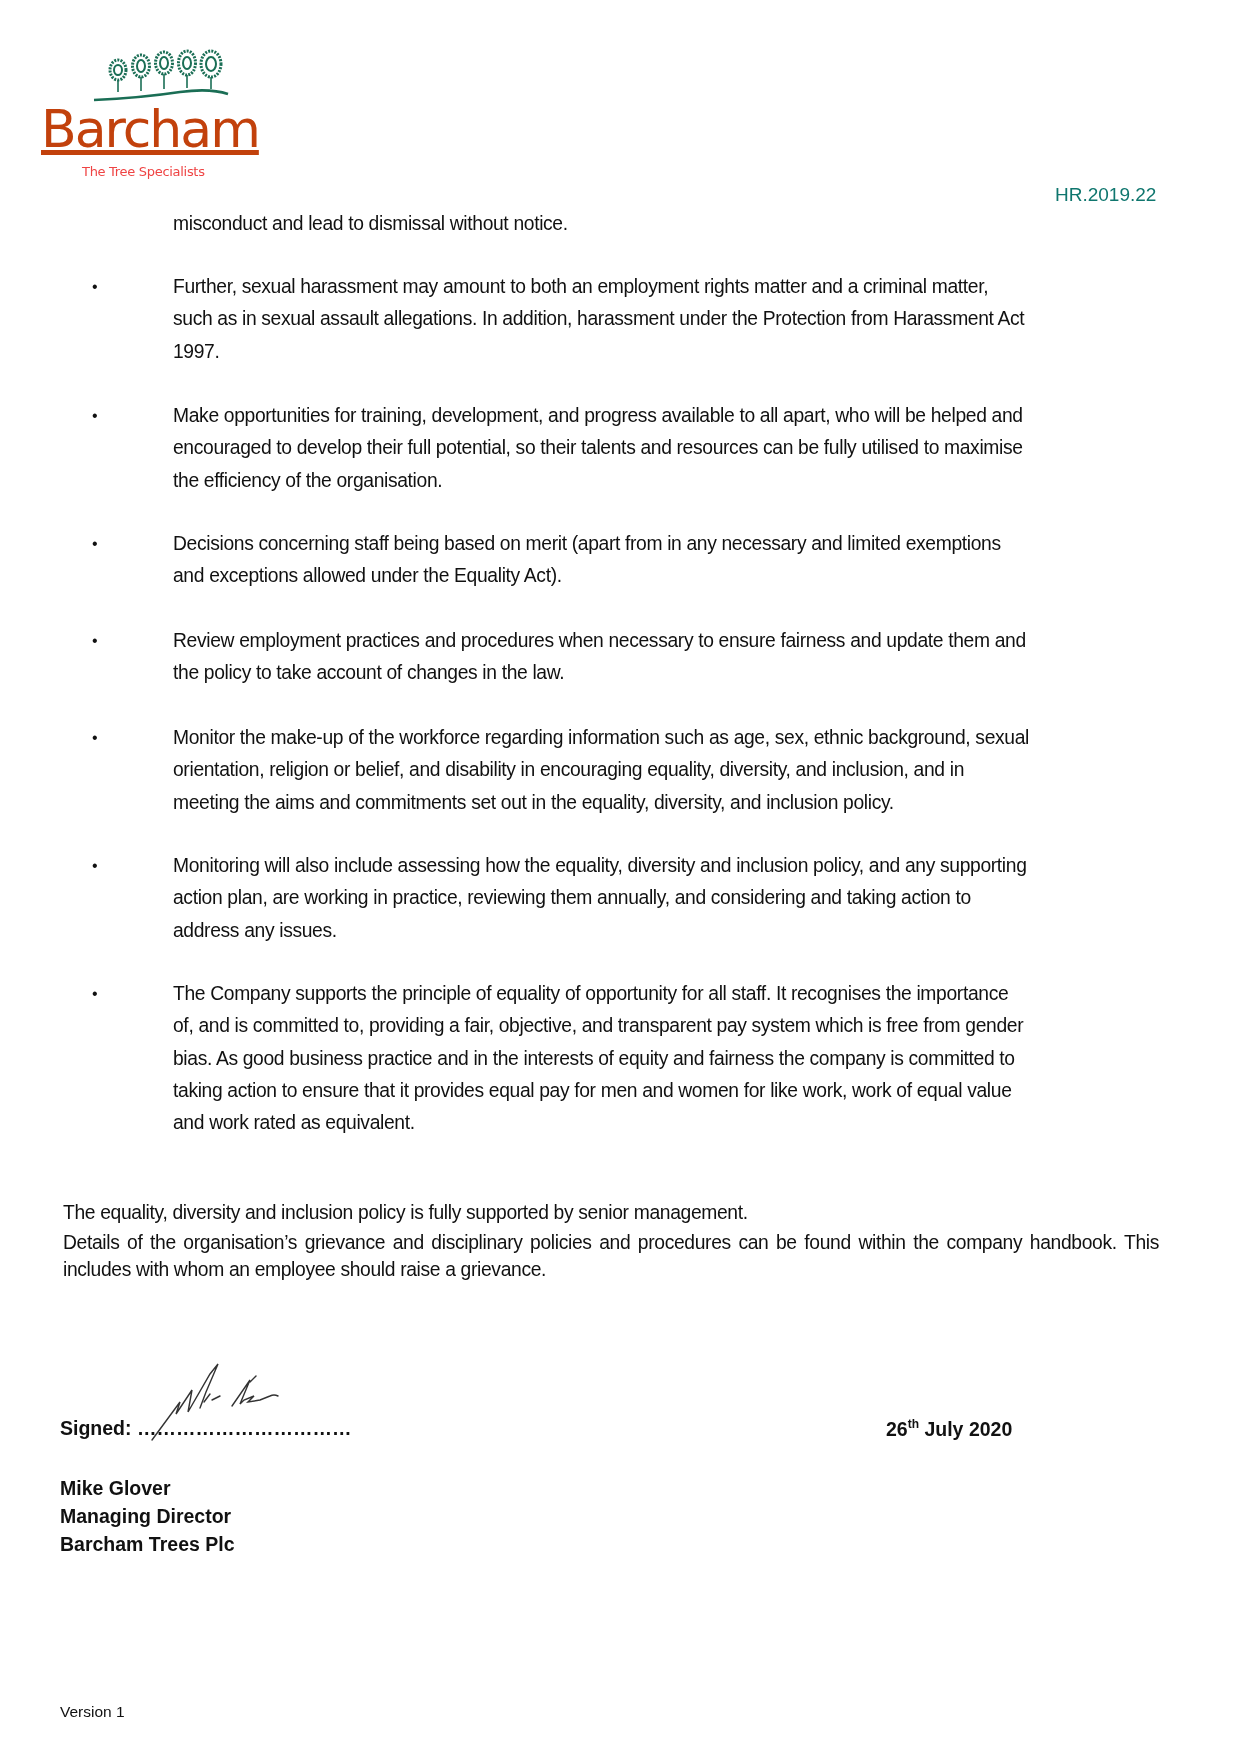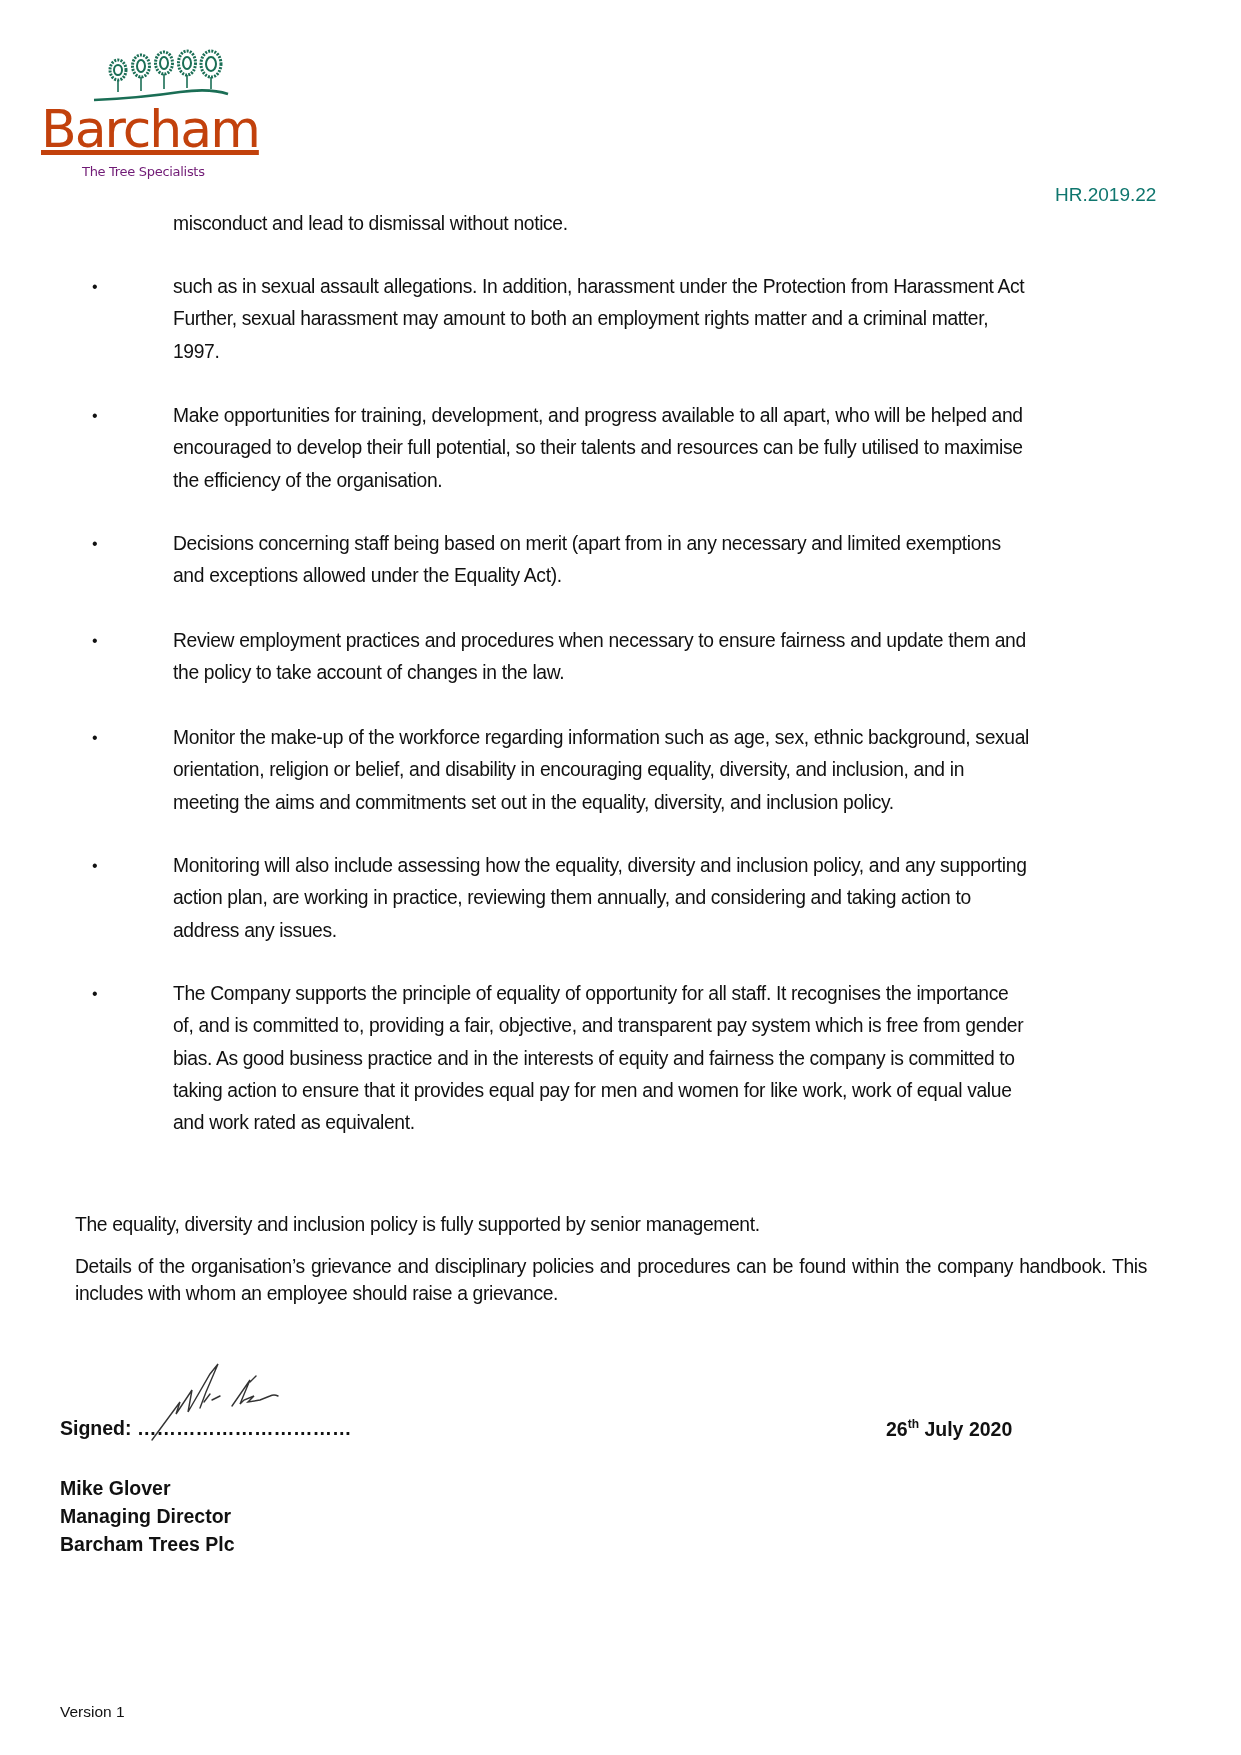--- a/index.html
+++ b/index.html
@@ -10,35 +10,35 @@
   }
   .logo { position: absolute; left: 40px; top: 40px; width: 230px; height: 150px; }
   .logo svg { position: absolute; left: 40px; top: 4px; }
   .logo-word {
     position: absolute; left: 1px; top: 63px;
     font-family: "DejaVu Sans", sans-serif; font-size: 52px; letter-spacing: -2px;
     color: #c2410c; line-height: 1; text-decoration: underline;
   }
   .logo-tag {
     position: absolute; left: 42px; top: 124px;
-    font-family: "DejaVu Sans", sans-serif; font-size: 13px; color: #701a75; letter-spacing: -0.3px;
+    font-family: "DejaVu Sans", sans-serif; font-size: 13px; color: #ef4444; letter-spacing: -0.3px;
   }
   .ref {
     position: absolute; left: 1055px; top: 184px; font-size: 19px; color: #0f766e;
   }
   .text {
     font-size: 19.3px; line-height: 32.3px; letter-spacing: -0.35px;
   }
   .cont { position: absolute; left: 173px; top: 208px; }
   .bullets { position: absolute; left: 0; top: 271px; width: 100%; }
   .bullet-item { position: absolute; left: 0; width: 100%; }
   .bullet-dot { position: absolute; left: 92px; top: 0; font-size: 16px; }
   .bullet-text { position: absolute; left: 173px; width: 1000px; }
   .closing { position: absolute; left: 60px; top: 1196px; width: 1102px; font-size: 19.3px; line-height: 27px; letter-spacing: -0.35px; }
-  .closing p { margin: 15px; }
+  .closing p { margin: 3px; }
   .justify { text-align: justify; text-align-last: left; }
   .sign-row { position: absolute; left: 60px; top: 1417px; font-weight: bold; font-size: 19.5px; }
   .sign-dots { letter-spacing: 0; }
   .signature { position: absolute; left: 140px; top: 1352px; }
   .date { position: absolute; left: 886px; top: 1417px; font-weight: bold; font-size: 19.5px; }
   .date sup { font-size: 12px; vertical-align: 8px; }
   .signatory { position: absolute; left: 60px; top: 1474px; font-weight: bold; font-size: 19.5px; line-height: 28px; }
   .version { position: absolute; left: 60px; top: 1703px; font-size: 15.5px; }
 </style>
 </head>
@@ -70,22 +70,22 @@
 </div>
 
 <div class="ref">HR.2019.22</div>
 
 <div class="cont text">misconduct and lead to dismissal without notice.</div>
 
 <div class="bullets text">
   <div class="bullet-item" style="top:0px">
     <span class="bullet-dot">•</span>
     <div class="bullet-text">
+      <div>Further, sexual harassment may amount to both an employment rights matter and a criminal matter,</div>
       <div>such as in sexual assault allegations. In addition, harassment under the Protection from Harassment Act</div>
-      <div>Further, sexual harassment may amount to both an employment rights matter and a criminal matter,</div>
       <div>1997.</div>
     </div>
   </div>
   <div class="bullet-item" style="top:129px">
     <span class="bullet-dot">•</span>
     <div class="bullet-text">
       <div>Make opportunities for training, development, and progress available to all apart, who will be helped and</div>
       <div>encouraged to develop their full potential, so their talents and resources can be fully utilised to maximise</div>
       <div>the efficiency of the organisation.</div>
     </div>

